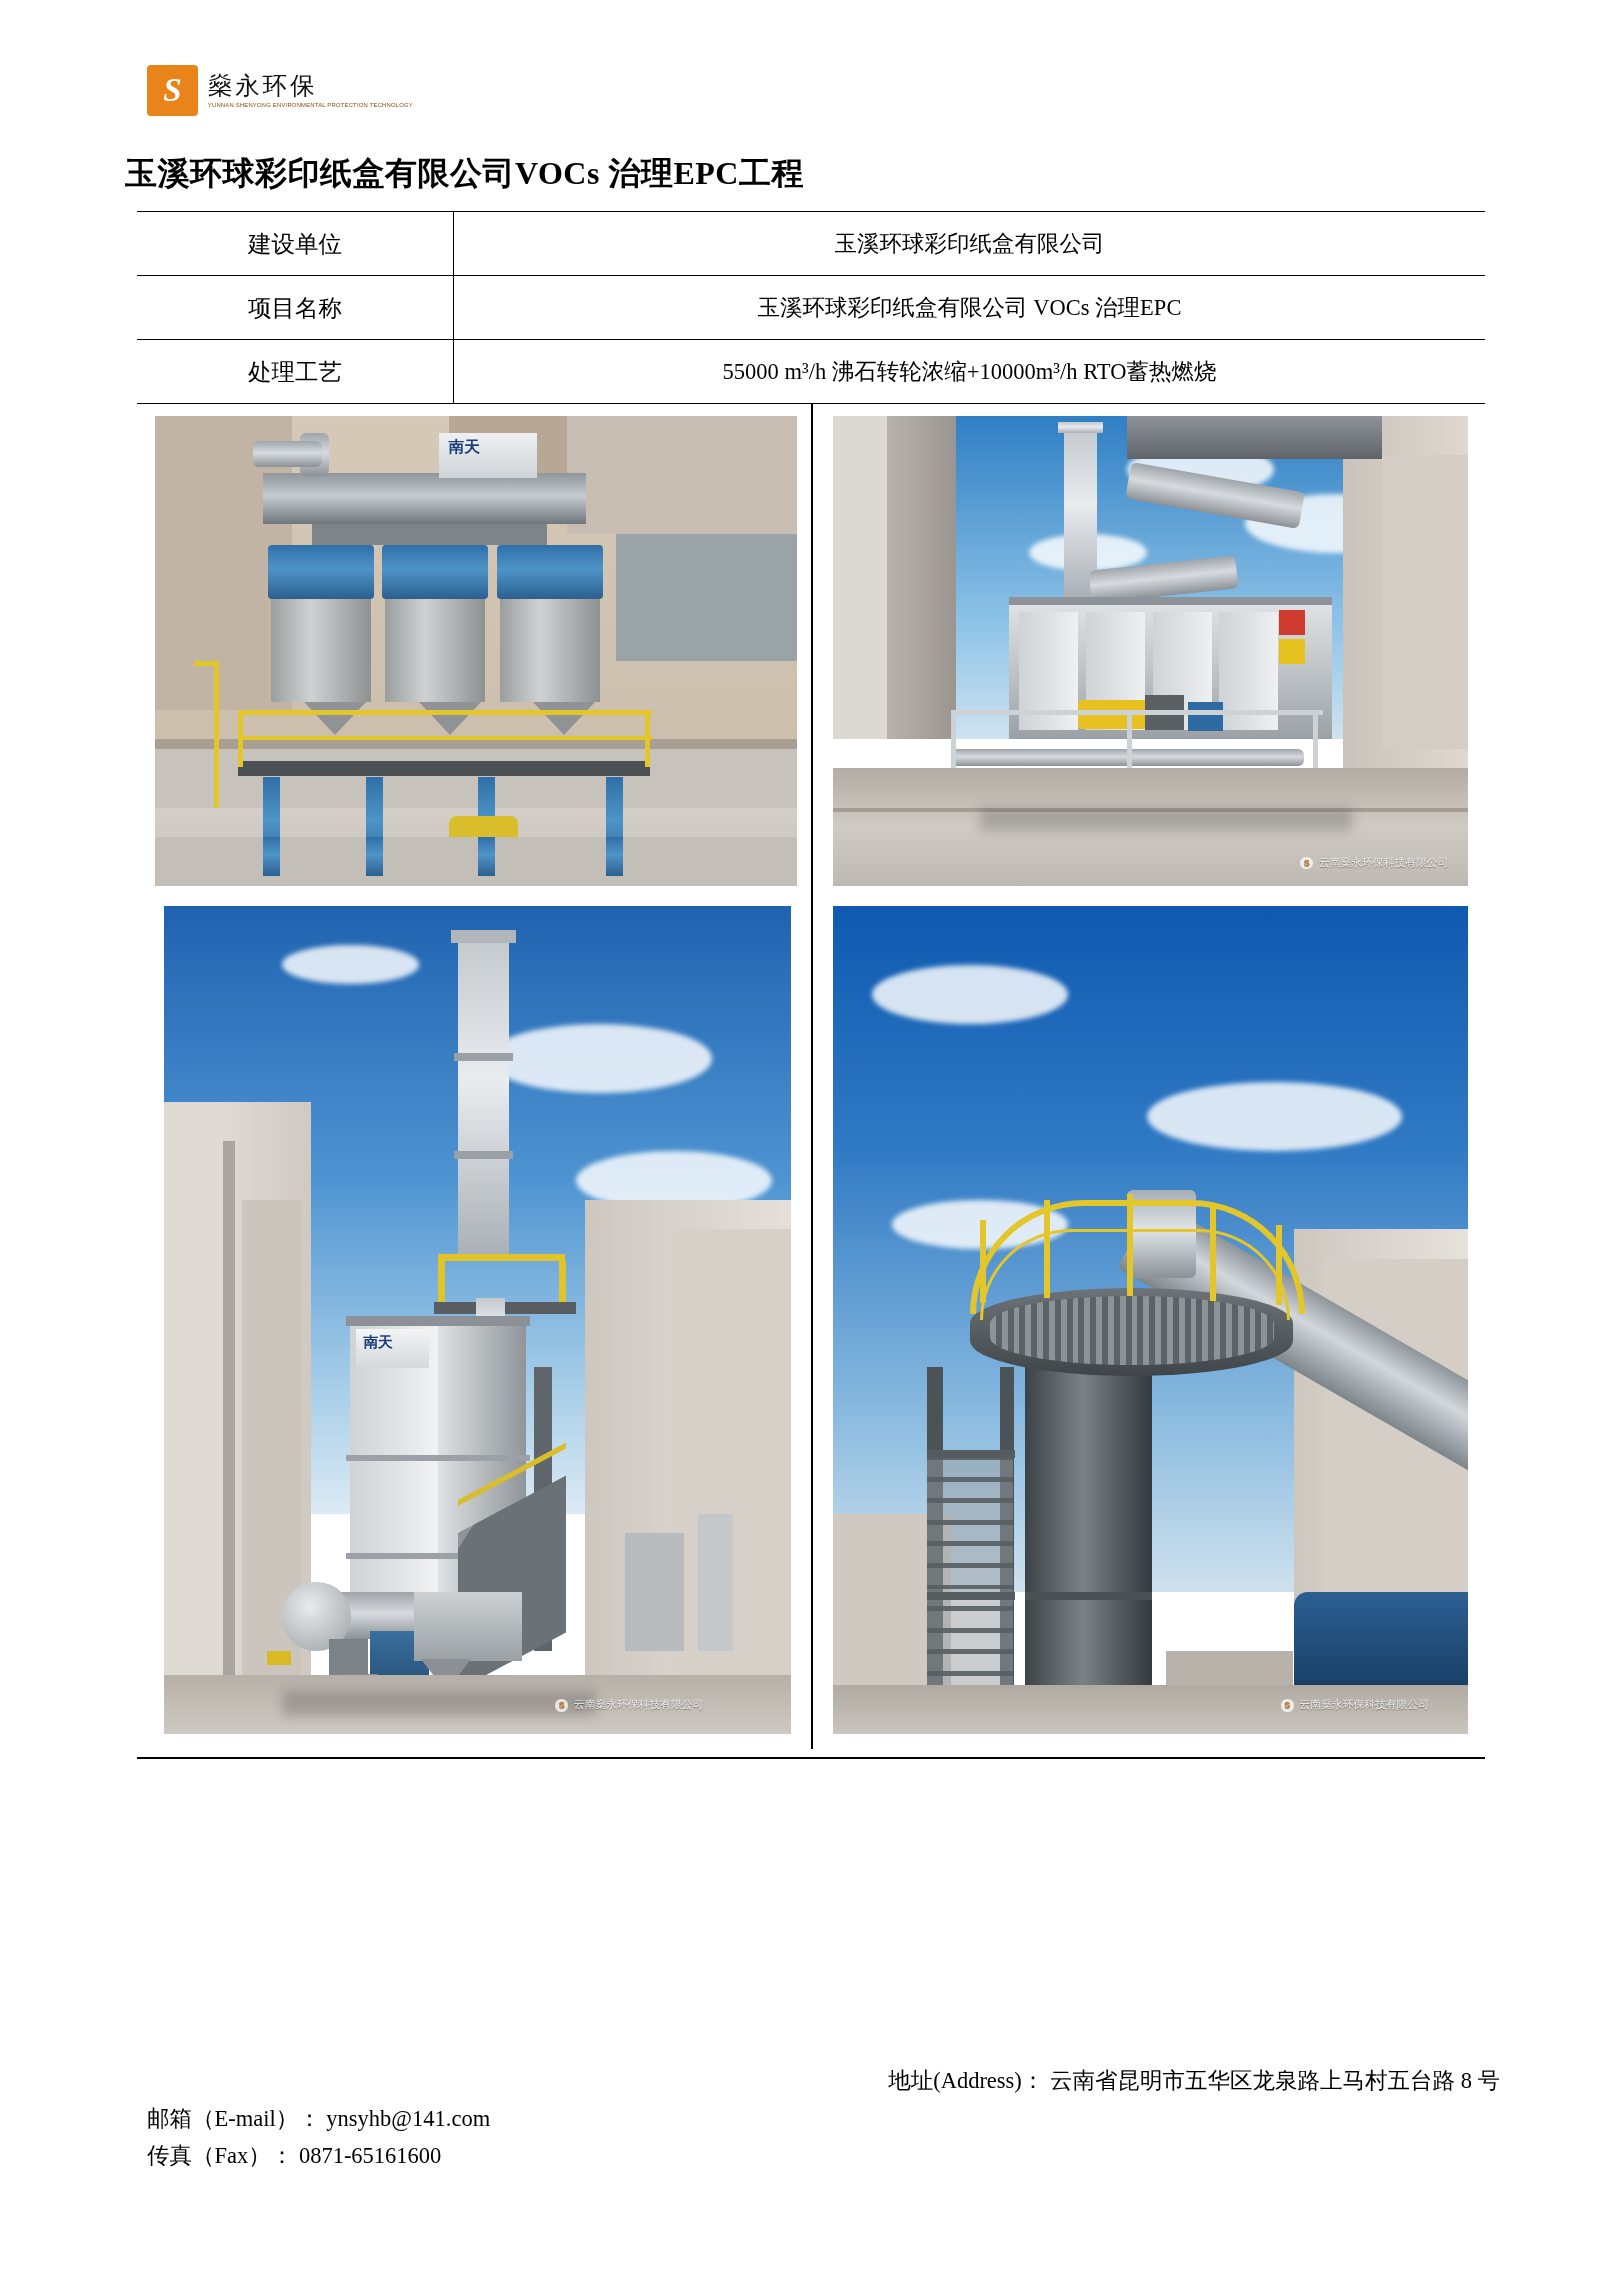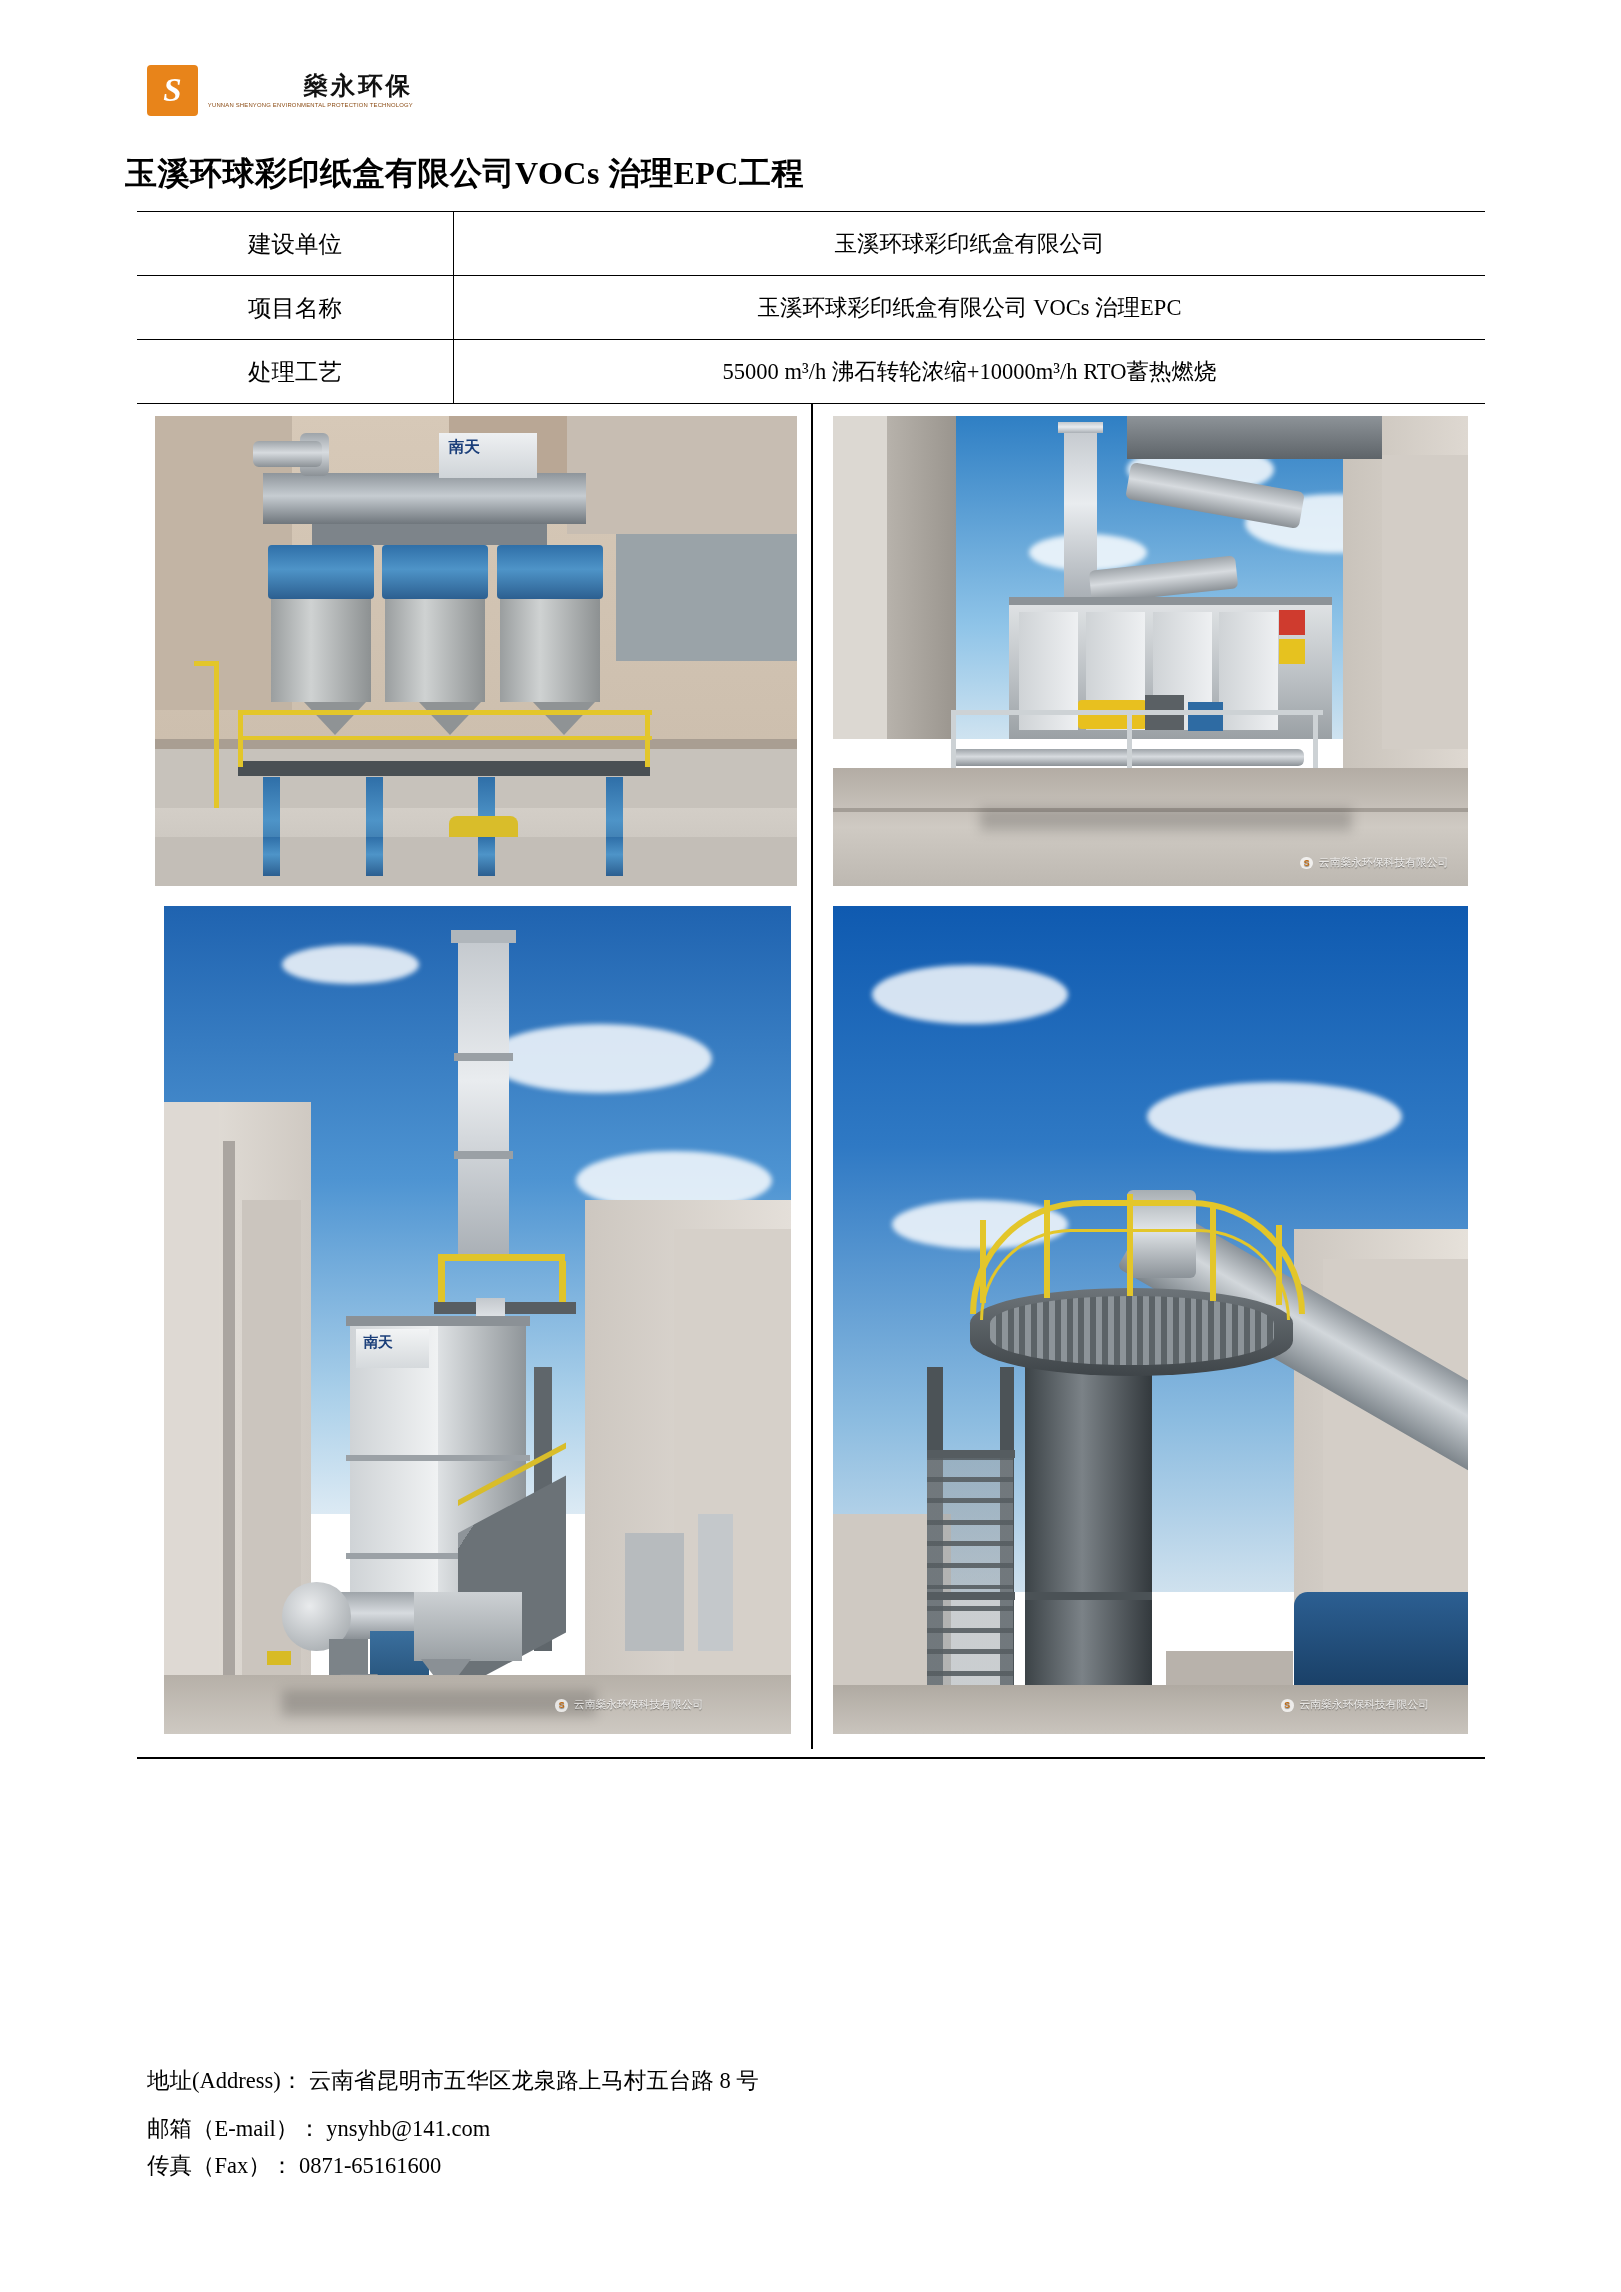--- a/index.html
+++ b/index.html
@@ -58,25 +58,24 @@
     font-style: italic;
   }
   .logo-text {
     display: flex;
     flex-direction: column;
     justify-content: center;
   }
   .logo-text .cn {
     font-family: "Liberation Sans", sans-serif;
     font-size: 24.5px;
-    font-weight: bold;
+    font-weight: normal;
     letter-spacing: 2.9px;
     color: #111;
     line-height: 1.05;
-    text-align: right;
   }
   .logo-text .en {
     font-family: "Liberation Sans", sans-serif;
     font-size: 5.9px;
     letter-spacing: 0.2px;
     color: #8a4a12;
     margin-top: 2.9px;
     white-space: nowrap;
   }
 
@@ -251,21 +250,21 @@
     top: 2063px;
     width: 1353px;
     font-size: 22.5px;
     line-height: 1.62;
   }
   .footer .row {
     display: flex;
   }
   .footer .col-l { width: 627px; }
   .footer .col-r { width: 627px; }
-  .footer .addr { margin-bottom: 12px; }
+  .footer .addr { margin-bottom: 2px; text-align: right; }
 </style>
 </head>
 <body>
 
 <div class="page">
 
   <div class="logo-wrap">
     <div class="logo-mark">
       <div class="sq"></div>
       <div class="s">S</div>

